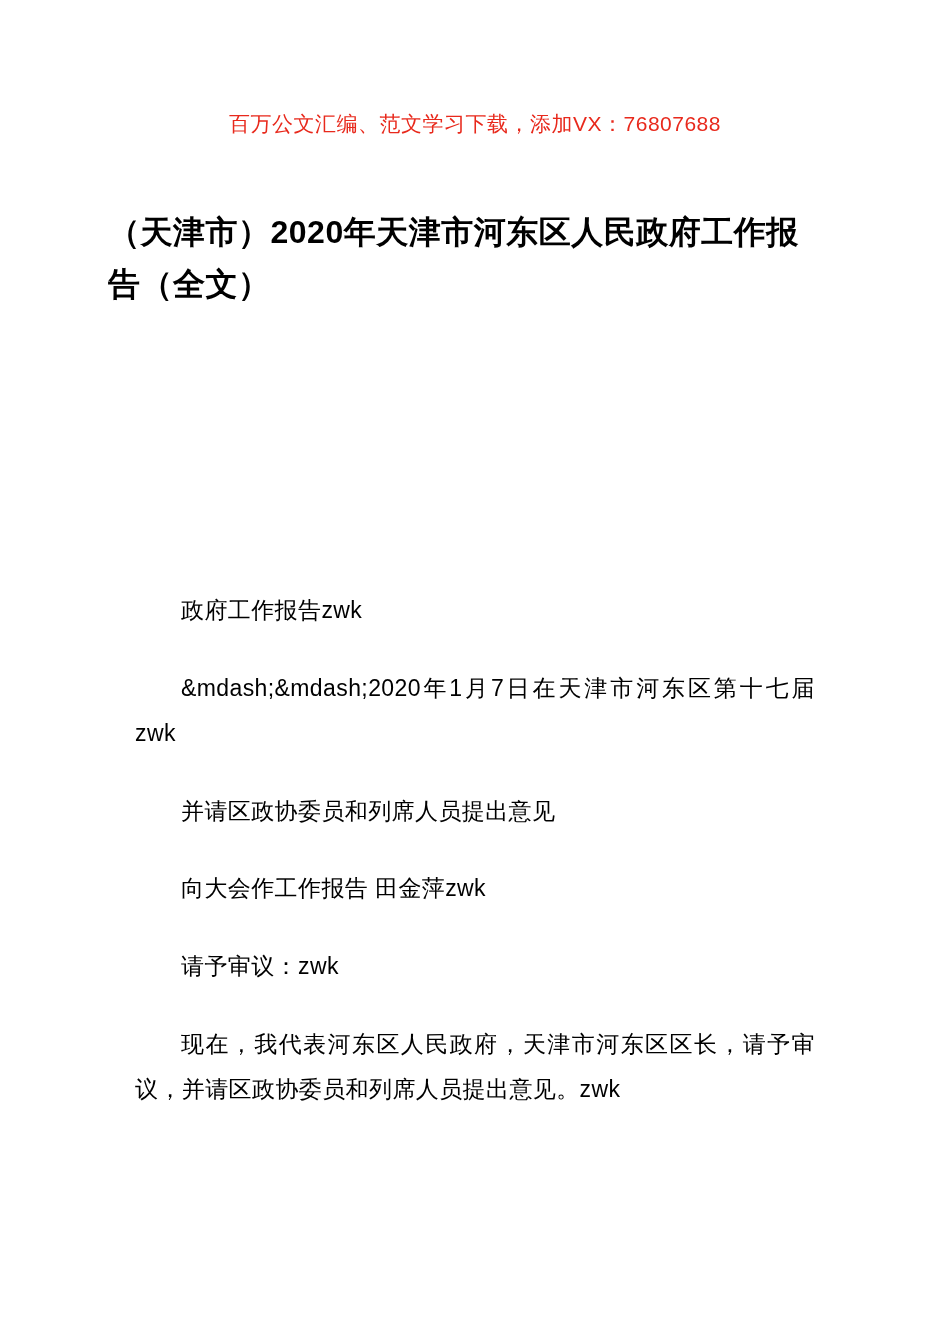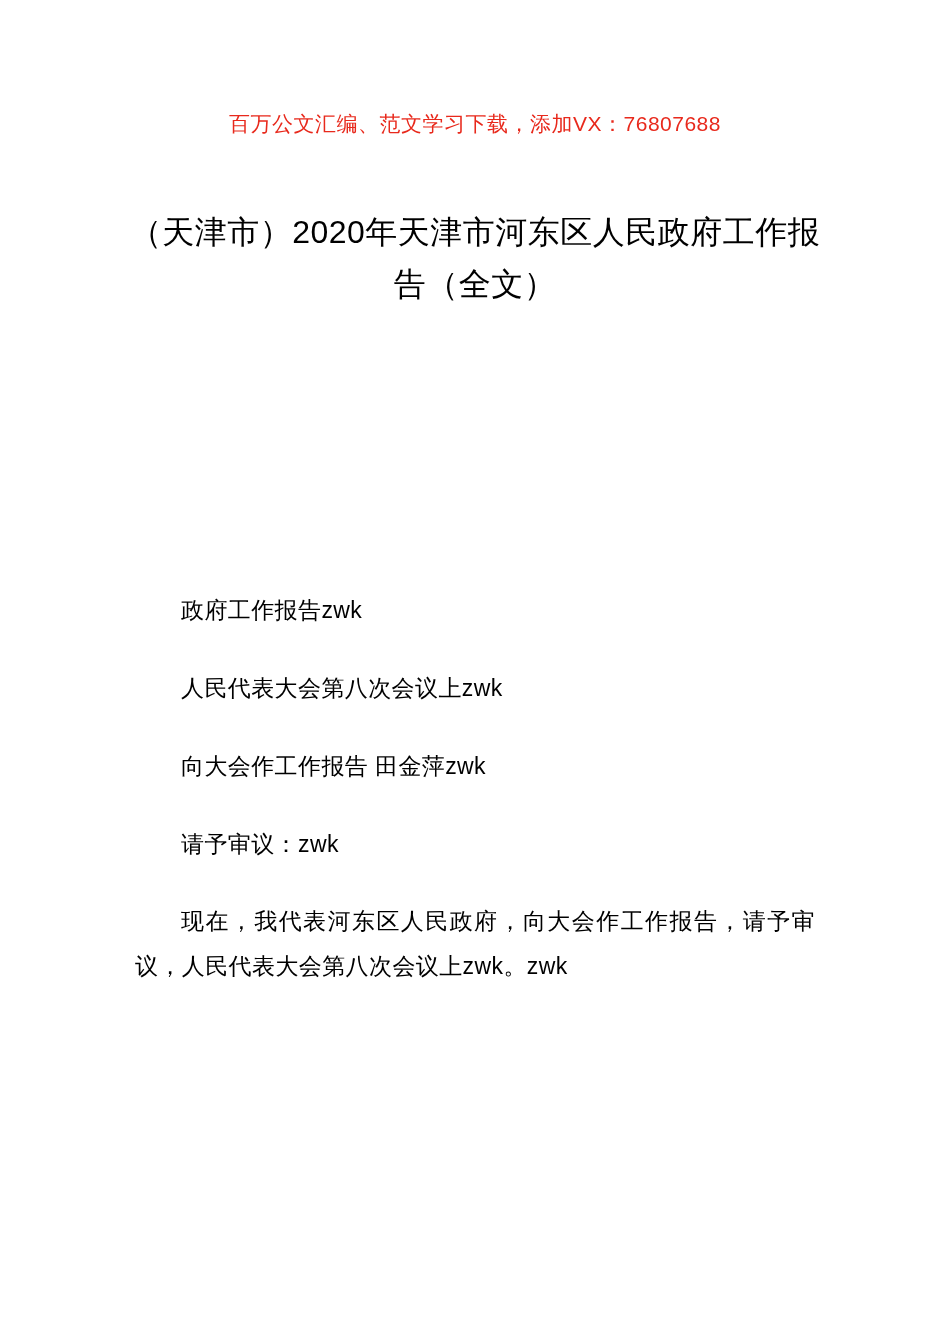--- a/index.html
+++ b/index.html
@@ -30,25 +30,24 @@
     width: 950px;
     text-align: center;
     color: #e8291c;
     font-size: 21px;
     letter-spacing: 0.5px;
     font-family: "Liberation Sans", "DejaVu Sans", sans-serif;
   }
   .doc-title {
     position: absolute;
     top: 138px;
-    left: 120px;
+    left: 108px;
     width: 710px;
-    text-align: center;
     font-size: 32px;
-    font-weight: normal;
+    font-weight: bold;
     line-height: 1.6;
     letter-spacing: 0.5px;
   }
   .body-content {
     position: absolute;
     top: 540px;
     left: 135px;
     width: 680px;
   }
   .para {
@@ -67,19 +66,20 @@
 <body>
 
 <div class="page">
 
   <div class="promo-banner">百万公文汇编、范文学习下载，添加VX：76807688</div>
 
   <h1 class="doc-title">（天津市）2020年天津市河东区人民政府工作报告（全文）</h1>
 
   <div class="body-content">
     <p class="para">政府工作报告zwk</p>
-    <p class="para">人民代表大会第八次会议上zwk</p>
+    <p class="para">&amp;mdash;&amp;mdash;2020年1月7日在天津市河东区第十七届zwk</p>
+    <p class="para">并请区政协委员和列席人员提出意见</p>
     <p class="para">向大会作工作报告 田金萍zwk</p>
     <p class="para">请予审议：zwk</p>
-    <p class="para">现在，我代表河东区人民政府，向大会作工作报告，请予审议，人民代表大会第八次会议上zwk。zwk</p>
+    <p class="para">现在，我代表河东区人民政府，天津市河东区区长，请予审议，并请区政协委员和列席人员提出意见。zwk</p>
   </div>
 
 </div>
 
 </body></html>

